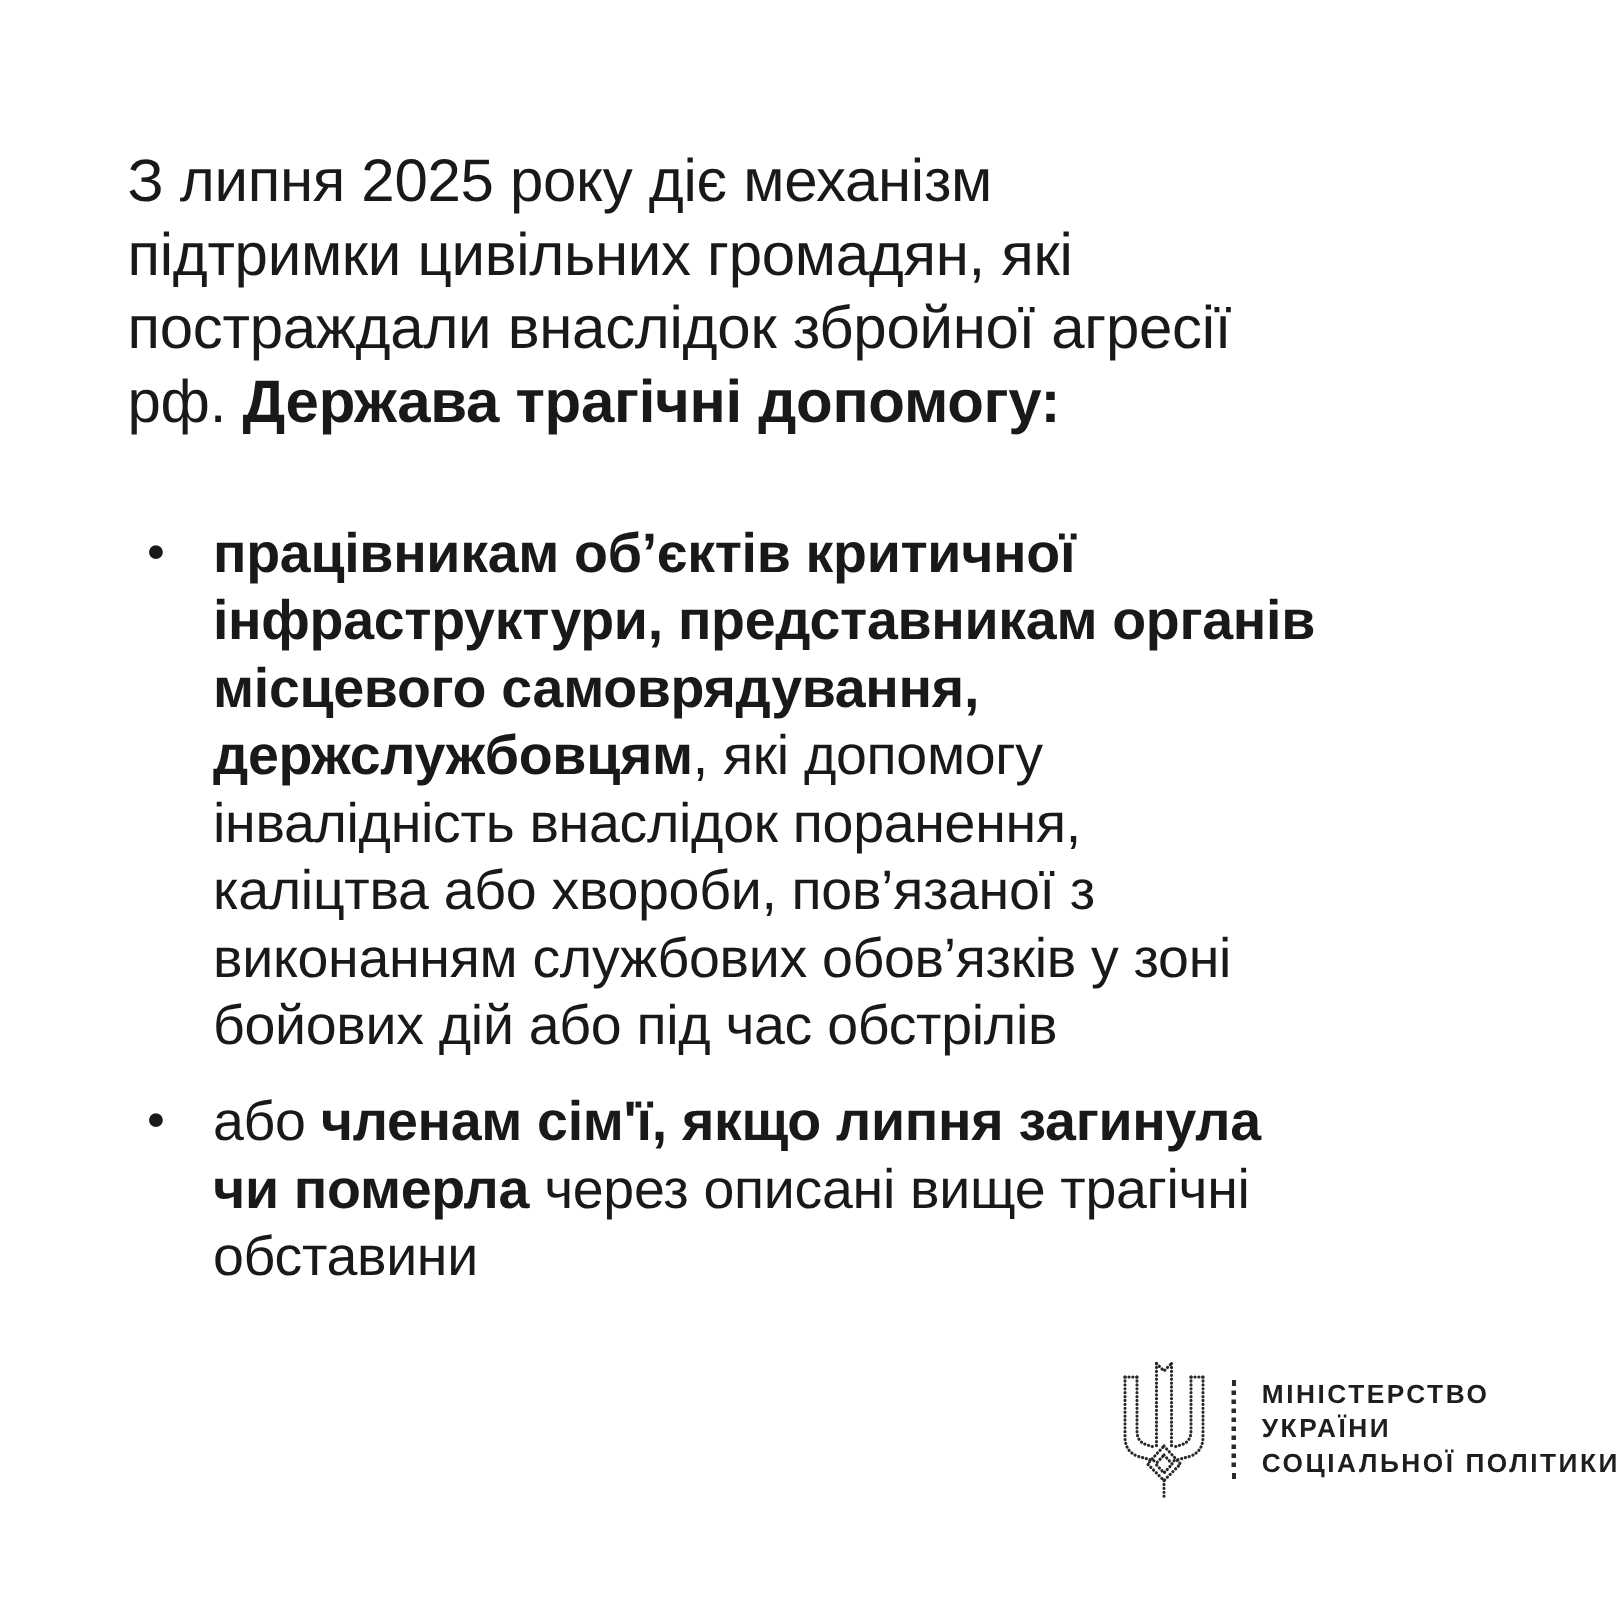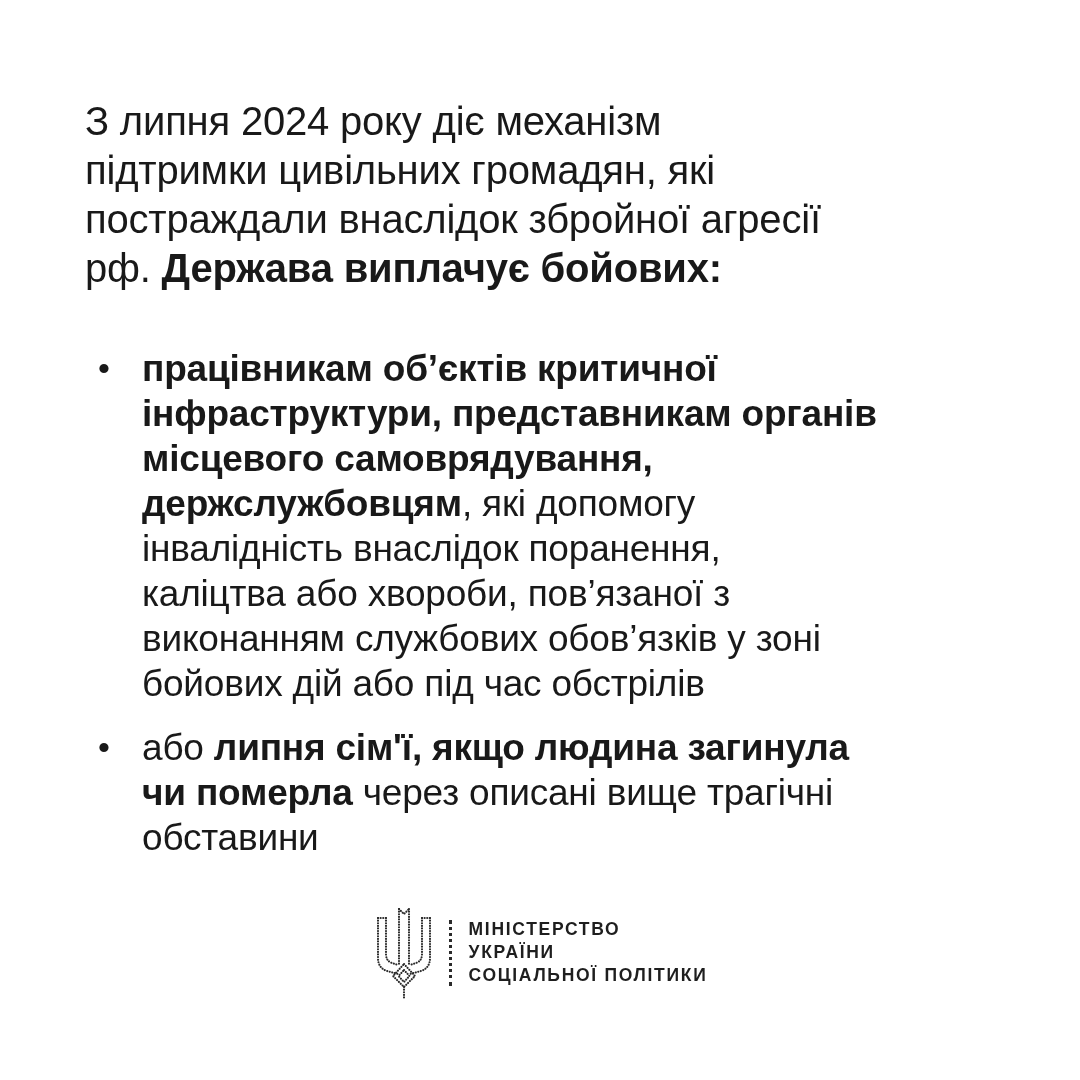--- a/index.html
+++ b/index.html
@@ -51,21 +51,21 @@
     flex: 1 1 auto;
   }
   .seg-bold { font-weight: 700; }
 
   .logo-row {
     position: absolute;
     left: 0;
     top: 905px;
     width: 1080px;
     display: flex;
-    justify-content: center;
+    justify-content: flex-end;
     align-items: center;
   }
   .tryzub-wrap {
     width: 62px;
     height: 95px;
     display: flex;
     align-items: center;
     justify-content: center;
   }
   .logo-divider {
@@ -82,40 +82,40 @@
     color: #1e1e1e;
   }
 </style>
 </head>
 <body>
 
 <div class="canvas">
 
   <div class="content-col">
 
-    <div class="intro"><span>З липня 2024 року діє механізм
+    <div class="intro"><span>З липня 2025 року діє механізм
 підтримки цивільних громадян, які
 постраждали внаслідок збройної агресії
-рф. </span><span class="seg-bold">Держава виплачує бойових:</span></div>
+рф. </span><span class="seg-bold">Держава трагічні допомогу:</span></div>
 
     <ul class="bullets">
       <li class="bullet-item">
         <span class="bullet-marker">•</span>
         <span class="bullet-content"><span class="seg-bold">працівникам об’єктів критичної
 інфраструктури, представникам органів
 місцевого самоврядування,
 держслужбовцям</span><span>, які допомогу
 інвалідність внаслідок поранення,
 каліцтва або хвороби, пов’язаної з
 виконанням службових обов’язків у зоні
 бойових дій або під час обстрілів</span></span>
       </li>
       <li class="bullet-item">
         <span class="bullet-marker">•</span>
-        <span class="bullet-content"><span>або </span><span class="seg-bold">липня сім'ї, якщо людина загинула
+        <span class="bullet-content"><span>або </span><span class="seg-bold">членам сім'ї, якщо липня загинула
 чи померла</span><span> через описані вище трагічні
 обставини</span></span>
       </li>
     </ul>
 
   </div>
 
   <div class="logo-row">
 
     <span class="tryzub-wrap">

